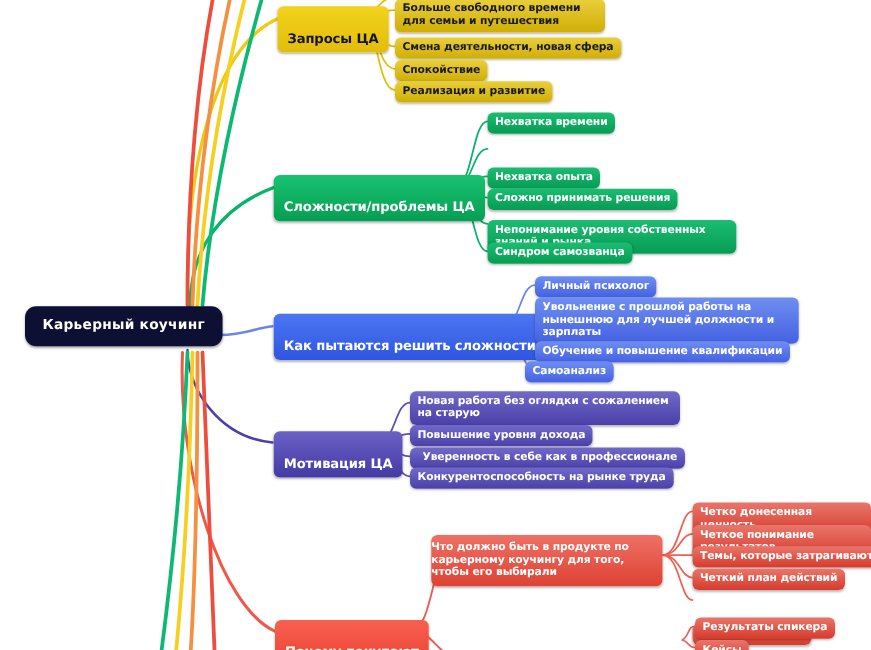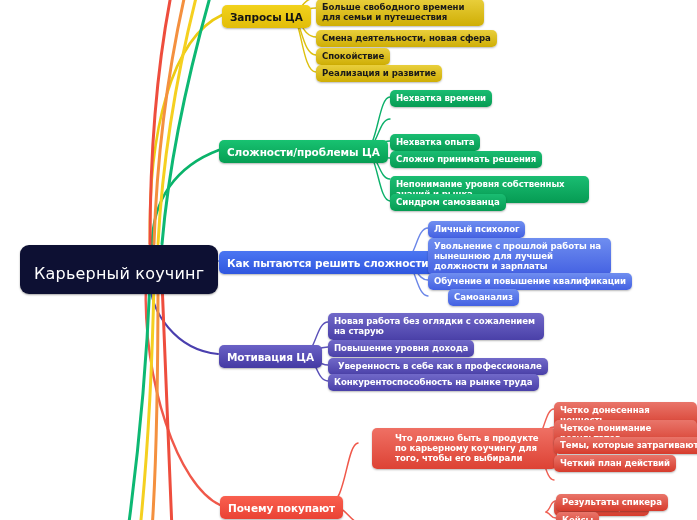--- a/index.html
+++ b/index.html
@@ -20,34 +20,34 @@
     font-weight:bold;
     line-height:1.18;
     letter-spacing:-0.1px;
     white-space:pre-wrap;
   }
 
   
   .root{
     background:#0d1033;
     color:#ffffff;
-    font-size:16px;
-    font-weight:400;
+    font-size:11px;
+    font-weight:700;
     letter-spacing:.2px;
     border-radius:9px;
-    padding:20px 14px 10px 14px;
+    padding:9px 14px 10px 14px;
     box-shadow:0 1px 2px rgba(0,0,0,.35);
     white-space:nowrap;
   }
 
   
   .l1{
     color:#141414;
     font-size:10.5px;
-    padding:6px 8px 5px 8px;
+    padding:20px 8px 5px 8px;
     box-shadow:0 1px 2px rgba(0,0,0,.30);
     white-space:nowrap;
   }
   .l1.dark{color:#ffffff;}
 
   
   .l2{
     font-size:8.6px;
     padding:3px 6px 4px 6px;
     box-shadow:0 1px 2px rgba(0,0,0,.28);
@@ -160,34 +160,34 @@
 
   <div class="node l2 c-green dark" style="left:390px; top:90px;">Нехватка времени</div>
   <div class="node l2 c-green dark" style="left:390px; top:134px;">Нехватка опыта</div>
   <div class="node l2 c-green dark" style="left:390px; top:151px;">Сложно принимать решения</div>
   <div class="node l2 c-green dark" style="left:390px; top:176px; width:199px;">Непонимание уровня собственных знаний и рынка</div>
   <div class="node l2 c-green dark" style="left:390px; top:194px;">Синдром самозванца</div>
 
   <div class="node l1 c-blue-p dark" style="left:219px; top:251px;">Как пытаются решить сложности</div>
 
   <div class="node l2 c-blue dark" style="left:428px; top:221px;">Личный психолог</div>
-  <div class="node l2 c-blue dark" style="left:428px; top:238px; width:183px;">Увольнение с прошлой работы на нынешнюю для лучшей должности и зарплаты</div>
+  <div class="node l2 c-blue dark" style="left:428px; top:238px; width:211px;">Увольнение с прошлой работы на нынешнюю для лучшей должности и зарплаты</div>
   <div class="node l2 c-blue dark" style="left:428px; top:273px;">Обучение и повышение квалификации</div>
-  <div class="node l2 c-blue dark" style="left:448px; top:289px;">Самоанализ</div>
+  <div class="node l2 c-blue dark" style="left:420px; top:289px;">Самоанализ</div>
 
   <div class="node l1 c-purple-p dark" style="left:219px; top:345px;">Мотивация ЦА</div>
 
   <div class="node l2 c-purple dark" style="left:328px; top:313px; width:216px;">Новая работа без оглядки с сожалением на старую</div>
   <div class="node l2 c-purple dark" style="left:328px; top:340px;">Повышение уровня дохода</div>
   <div class="node l2 c-purple dark" style="left:328px; top:358px;padding-left:10px;">Уверенность в себе как в профессионале</div>
   <div class="node l2 c-purple dark" style="left:328px; top:374px;">Конкурентоспособность на рынке труда</div>
 
   <div class="node l1 c-red-p dark" style="left:220px; top:496px;">Почему покупают</div>
 
-  <div class="node l2 c-red-mid dark" style="left:345px; top:428px; width:185px; font-size:8.6px; padding:5px 7px 6px 23px;margin-left:27px;">Что должно быть в продукте по карьерному коучингу для того, чтобы его выбирали</div>
+  <div class="node l2 c-red-mid dark" style="left:345px; top:428px; width:185px; font-size:8.6px; padding:5px 7px 6px 0;">Что должно быть в продукте по карьерному коучингу для того, чтобы его выбирали</div>
 
   <div class="node l2 c-red dark" style="left:554px; top:402px;">Четко донесенная ценность</div>
   <div class="node l2 c-red dark" style="left:554px; top:420px;">Четкое понимание результатов</div>
   <div class="node l2 c-red dark" style="left:554px; top:437px; width:152px; white-space:nowrap; overflow:hidden;">Темы, которые затрагивают интер</div>
   <div class="node l2 c-red dark" style="left:554px; top:455px;">Четкий план действий</div>
   <div class="node l2 c-red dark" style="left:554px; top:499px;">Личное общение</div>
 
   <div class="node l2 c-red dark" style="left:556px; top:494px;">Результаты спикера</div>
   <div class="node l2 c-red dark" style="left:556px; top:512px;">Кейсы</div>
 

